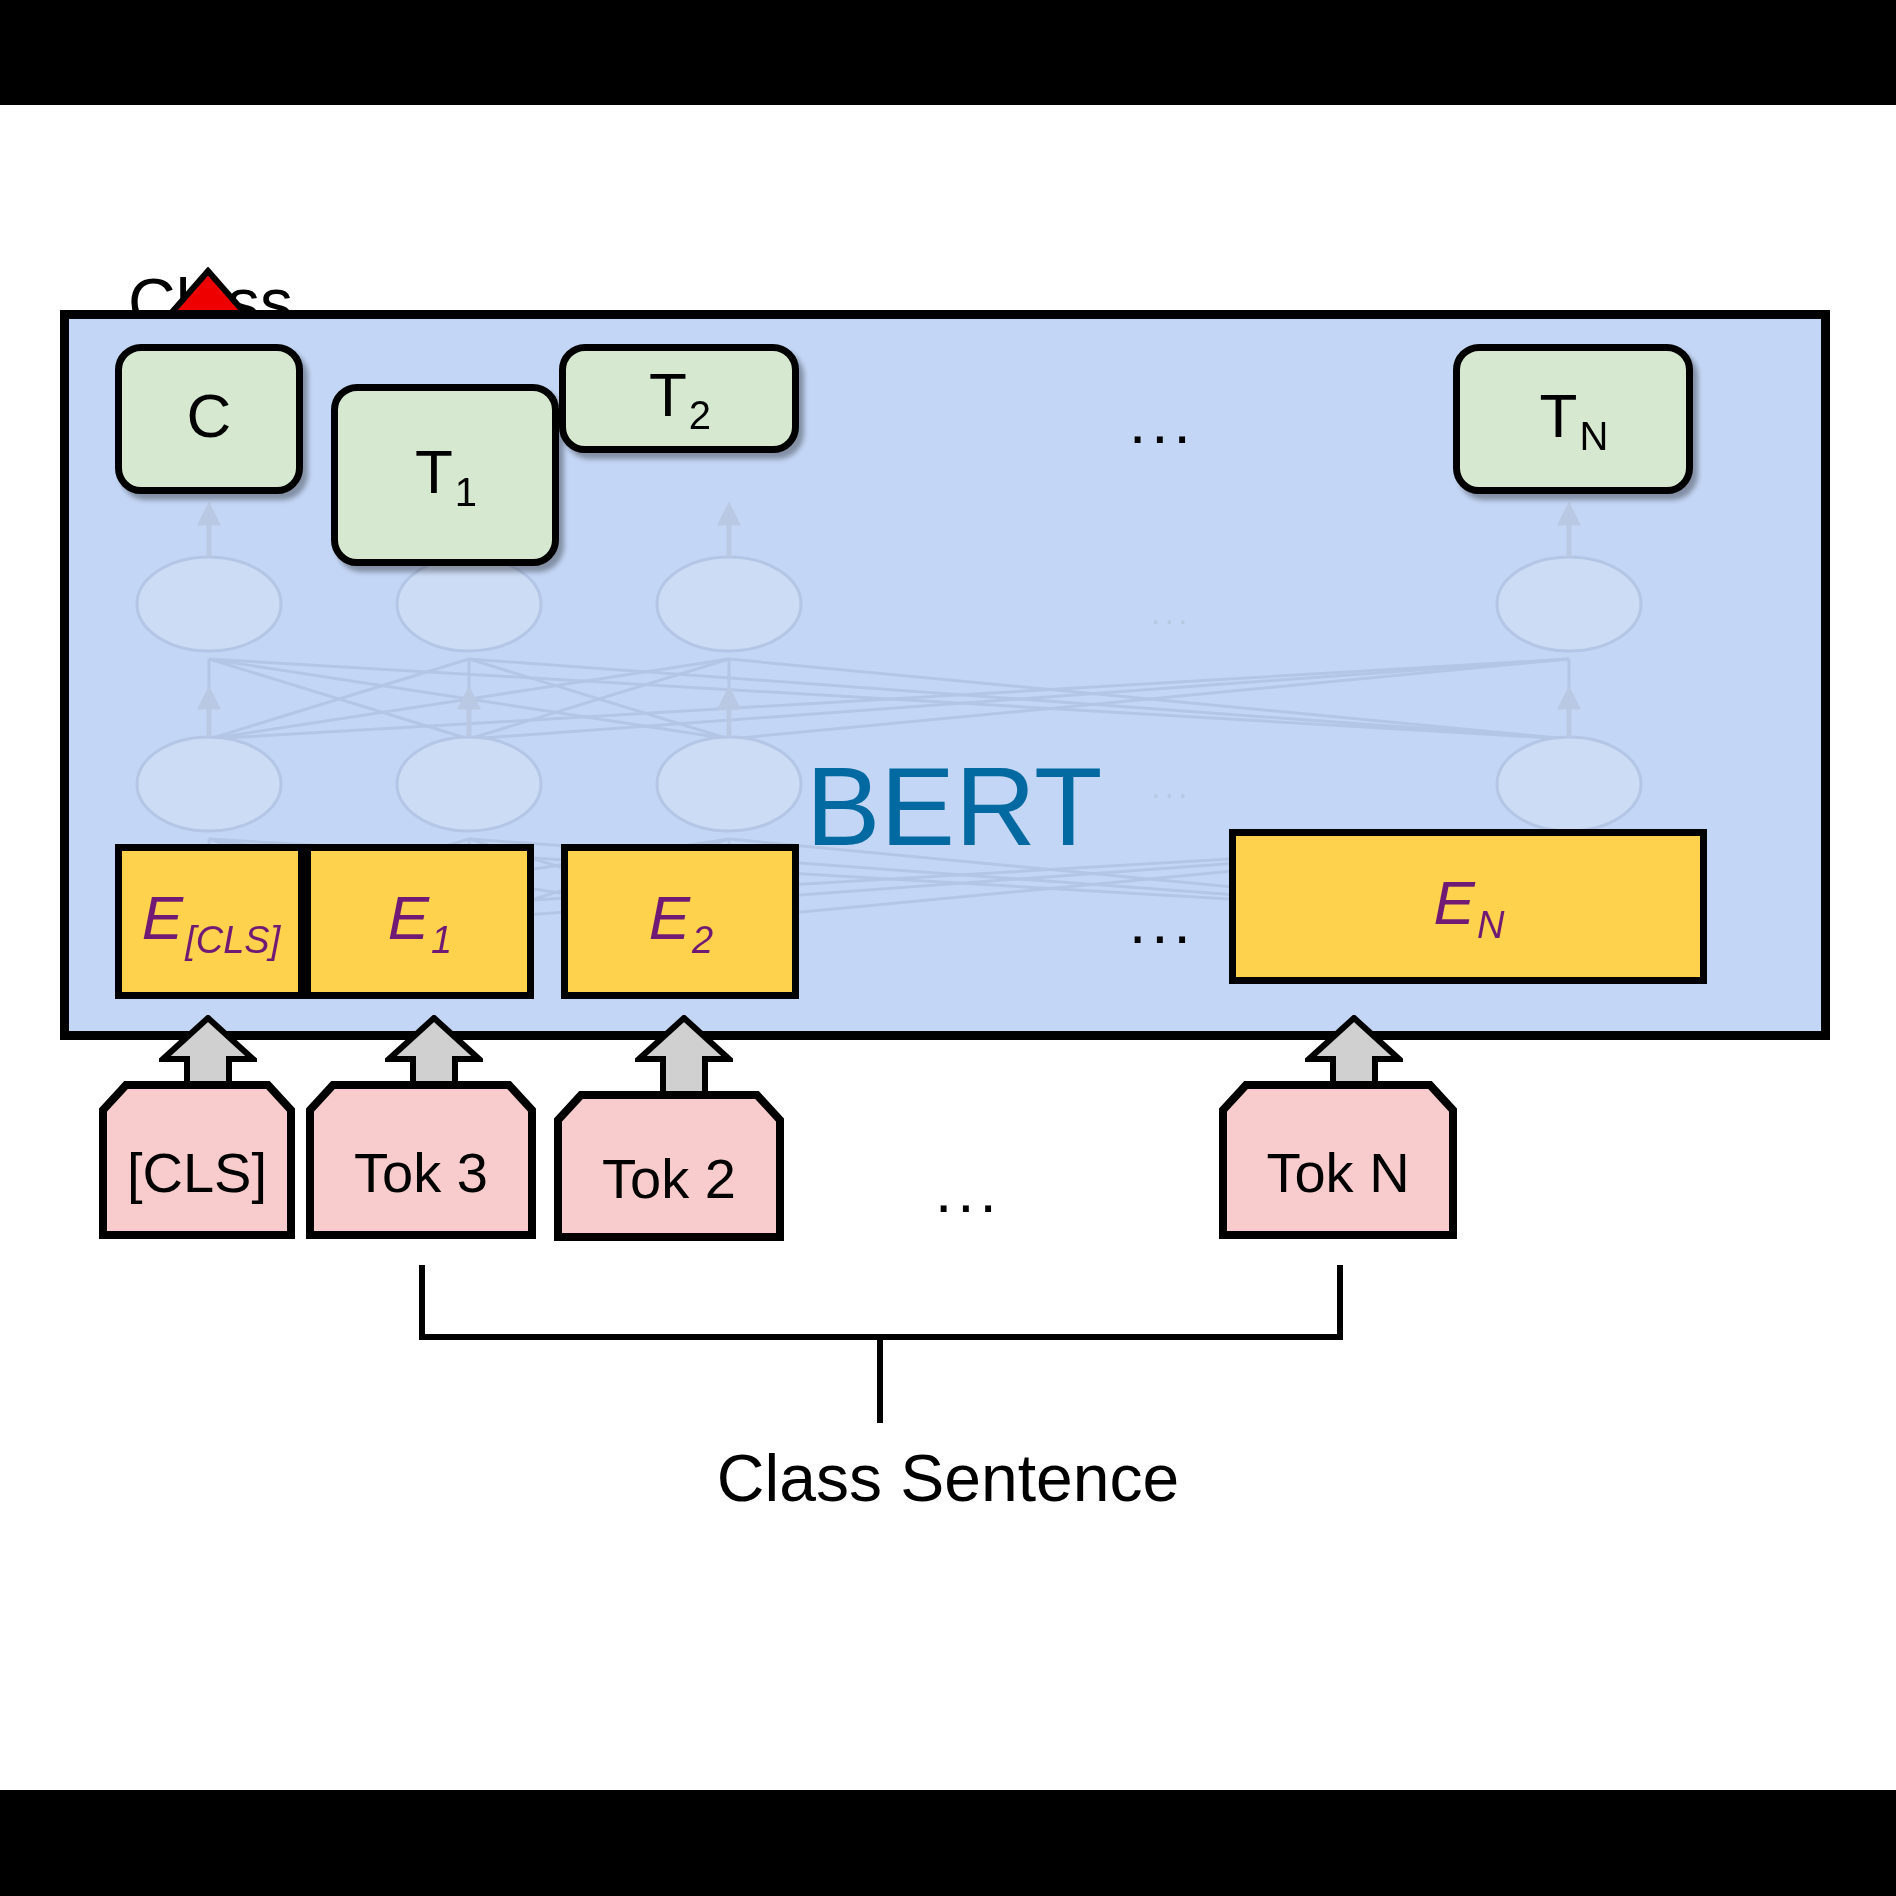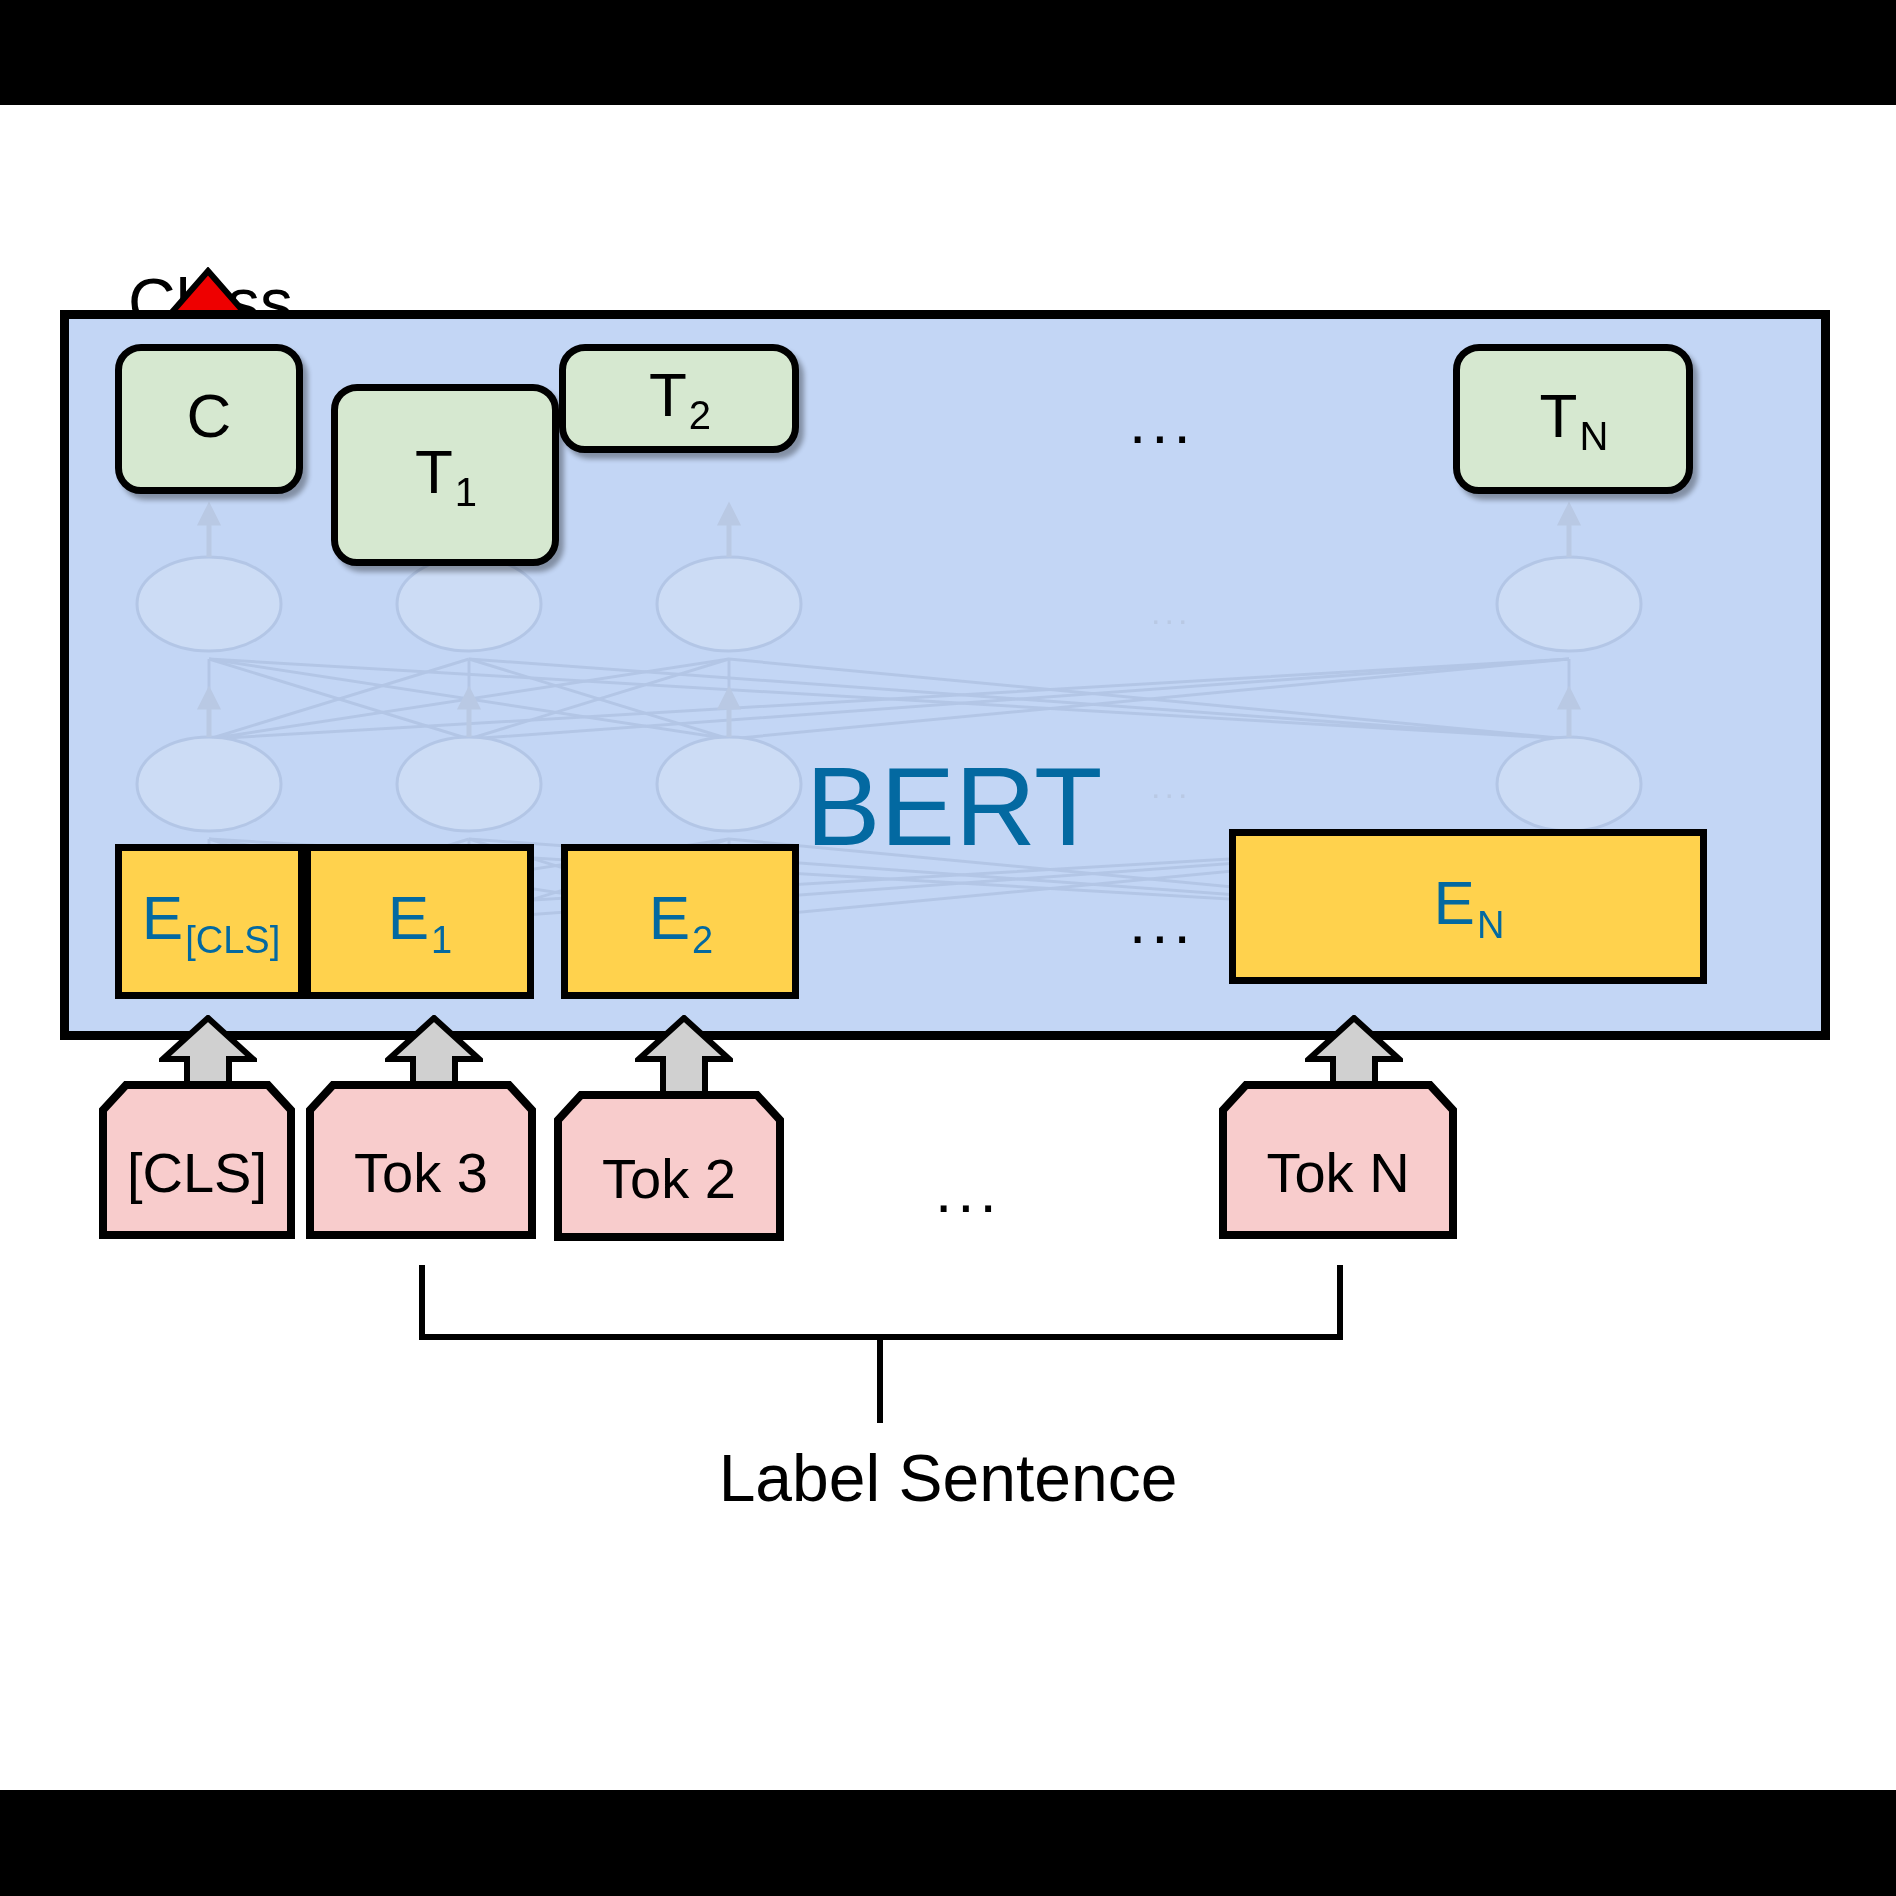--- a/index.html
+++ b/index.html
@@ -117,23 +117,24 @@
     background: #ffd24d;
     border: 7px solid #000000;
     box-sizing: border-box;
     display: flex;
     align-items: center;
     justify-content: center;
     z-index: 5;
   }
   .ebox .lbl {
     font-size: 62px;
-    color: #0369a1;
+    color: #701a75;
     line-height: 84px;
     white-space: nowrap;
+    font-style: italic;
   }
   .ebox .lbl sub {
     font-size: 38px;
     vertical-align: baseline;
     position: relative;
     top: 14px;
     left: 2px;
   }
 
   
@@ -360,16 +361,16 @@
 
     <div class="dots" style="left:935px; top:1055px;">...</div>
 
     <svg class="bracket-svg" viewBox="0 0 1060 180">
       <g stroke="#000000" stroke-width="6" fill="none">
         <path d="M42,0 L42,72 L960,72 L960,0"></path>
         <path d="M500,72 L500,158"></path>
       </g>
     </svg>
 
-    <div class="sentence-label">Label Sentence</div>
+    <div class="sentence-label">Class Sentence</div>
 
   </div>
 </div>
 
 </body></html>

